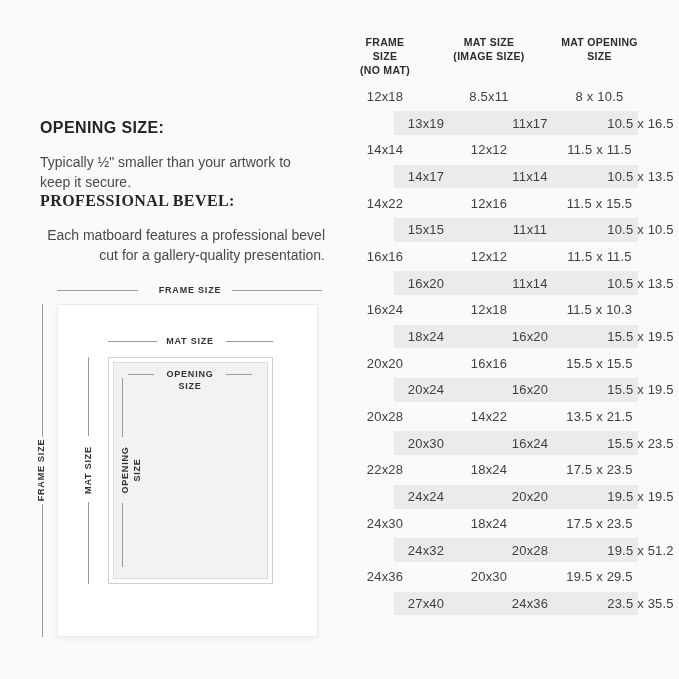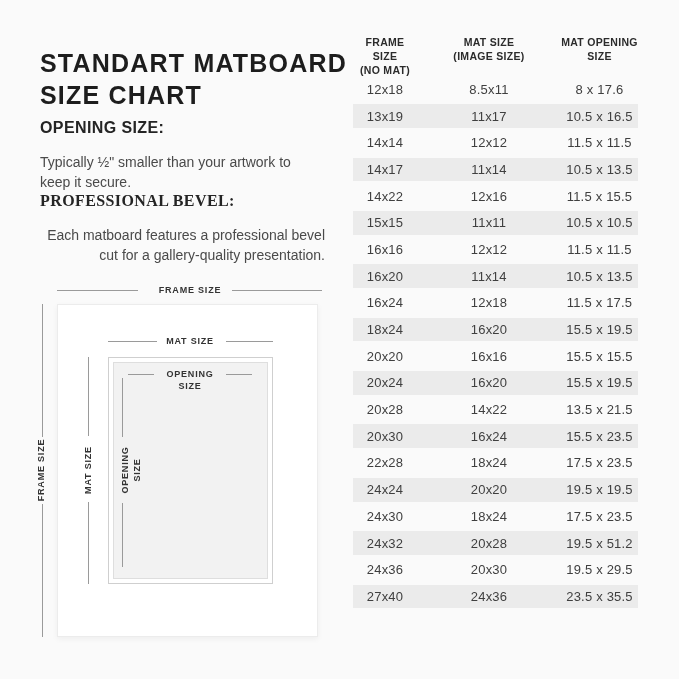--- a/index.html
+++ b/index.html
@@ -58,39 +58,35 @@
   
   .thead {
     position:absolute; left:353px; top:35px; width:285px;
     display:grid; grid-template-columns:64px 144px 77px;
   }
   .thcell {
     text-align:center; font-size:10.5px; font-weight:700;
     line-height:14px; letter-spacing:0.3px; color:#2b2b2b;
   }
   .thcell span { display:block; }
-  .tbody { position:absolute; left:353px; top:76px; width:285px; }
+  .tbody { position:absolute; left:353px; top:83px; width:285px; }
   .trow {
     display:grid; grid-template-columns:64px 144px 77px;
     height:26.7px; align-items:center; box-sizing:border-box;
   }
   .trow.alt {
-    background:#ebebeb; background-clip:content-box; padding:1.5px 0;
+    background:#ebebeb; background-clip:content-box; padding:1.5px 0;margin-left:41px;
   }
   .tcell { text-align:center; font-size:13px; color:#3f3f3f; letter-spacing:0.2px; }
 </style>
 </head>
 <body>
 
 <div class="page">
 
-  <h1 class="title">
-    <span>STANDART MATBOARD</span>
-    <span>SIZE CHART</span>
-  </h1>
 
   <div class="sec-h sec1-h">OPENING SIZE:</div>
   <p class="sec-b sec1-b">Typically ½" smaller than your artwork to keep it secure.</p>
 
   <div class="sec-h sec2-h">PROFESSIONAL BEVEL:</div>
   <p class="sec-b sec2-b">Each matboard features a professional bevel cut for a gallery-quality presentation.</p>
 
   <div class="diagram">
 
     <div class="frame"></div>
@@ -135,21 +131,21 @@
     <div class="thcell">
       <span>MAT OPENING</span>
       <span>SIZE</span>
     </div>
   </div>
 
   <div class="tbody">
       <div class="trow">
         <span class="tcell">12x18</span>
         <span class="tcell">8.5x11</span>
-        <span class="tcell">8 x 17.6</span>
+        <span class="tcell">8 x 10.5</span>
       </div>
       <div class="trow alt">
         <span class="tcell">13x19</span>
         <span class="tcell">11x17</span>
         <span class="tcell">10.5 x 16.5</span>
       </div>
       <div class="trow">
         <span class="tcell">14x14</span>
         <span class="tcell">12x12</span>
         <span class="tcell">11.5 x 11.5</span>
@@ -175,21 +171,21 @@
         <span class="tcell">11.5 x 11.5</span>
       </div>
       <div class="trow alt">
         <span class="tcell">16x20</span>
         <span class="tcell">11x14</span>
         <span class="tcell">10.5 x 13.5</span>
       </div>
       <div class="trow">
         <span class="tcell">16x24</span>
         <span class="tcell">12x18</span>
-        <span class="tcell">11.5 x 17.5</span>
+        <span class="tcell">11.5 x 10.3</span>
       </div>
       <div class="trow alt">
         <span class="tcell">18x24</span>
         <span class="tcell">16x20</span>
         <span class="tcell">15.5 x 19.5</span>
       </div>
       <div class="trow">
         <span class="tcell">20x20</span>
         <span class="tcell">16x16</span>
         <span class="tcell">15.5 x 15.5</span>

